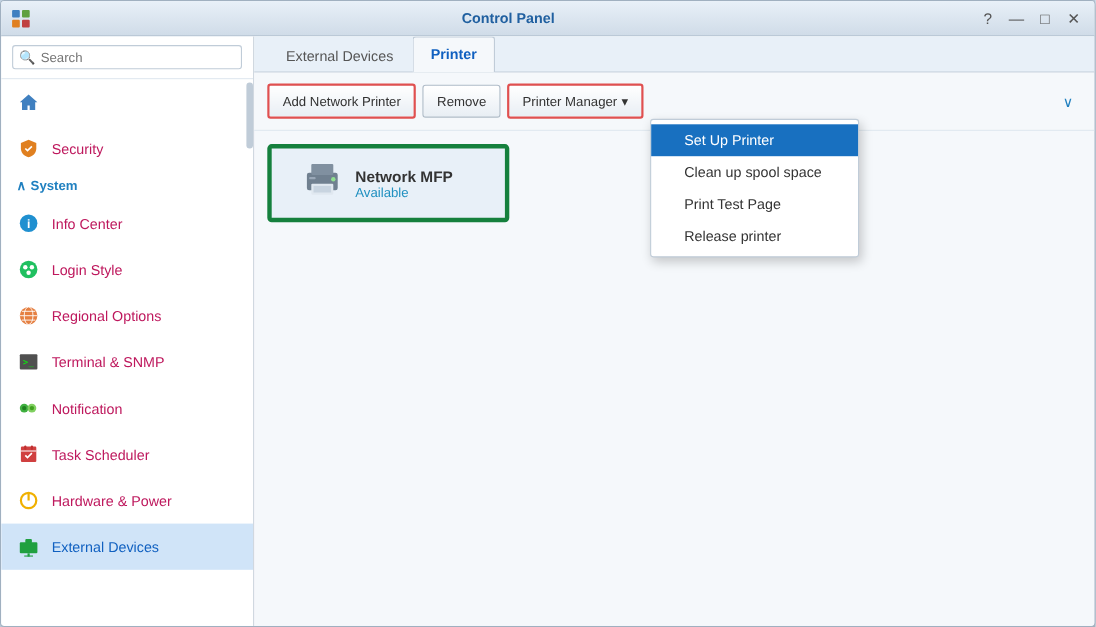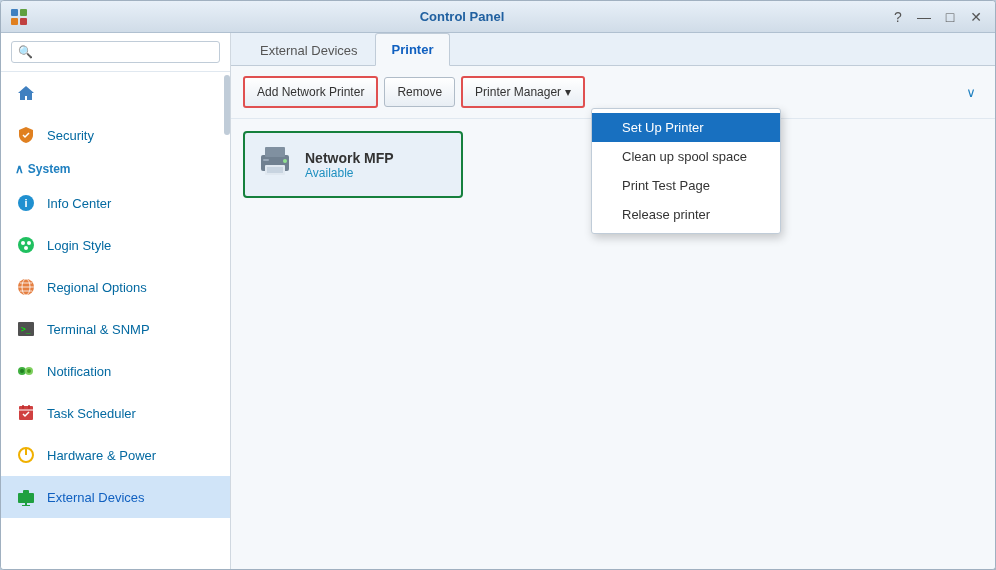--- a/index.html
+++ b/index.html
@@ -17,21 +17,21 @@
     
     .main-layout { display: flex; flex: 1; overflow: hidden; }
 
     
     .sidebar { width: 230px; background: #fff; border-right: 1px solid #d0d8e0; display: flex; flex-direction: column; overflow-y: auto; flex-shrink: 0; }
     .sidebar-search { padding: 8px 10px; border-bottom: 1px solid #e0e8f0; }
     .search-box { display: flex; align-items: center; border: 1px solid #c0ccd8; border-radius: 3px; padding: 3px 6px; background: #fff; width: 100%; }
     .search-box input { border: none; outline: none; font-size: 12px; color: #888; width: 100%; background: transparent; }
     .search-icon-inner { color: #888; font-size: 12px; margin-right: 4px; }
 
-    .sidebar-item { display: flex; align-items: center; padding: 10px 14px; cursor: pointer; color: #0369a1; gap: 10px; }
+    .sidebar-item { display: flex; align-items: center; padding: 10px 14px; cursor: pointer; color: #be185d; gap: 10px; }
     .sidebar-item.active { background: #d0e4f8; color: #1060c0; }
     .sidebar-item-label { font-size: 13px; }
     .sidebar-icon { width: 22px; height: 22px; display: flex; align-items: center; justify-content: center; flex-shrink: 0; }
 
     .sidebar-section { padding: 6px 14px; font-size: 12px; color: #2080c0; font-weight: 600; display: flex; align-items: center; gap: 4px; cursor: pointer; }
 
     
     .content { flex: 1; display: flex; flex-direction: column; background: #f5f8fb; overflow: hidden; }
 
     
@@ -39,21 +39,21 @@
     .tab { padding: 8px 16px; cursor: pointer; font-size: 13px; color: #555; border: 1px solid transparent; border-bottom: none; margin-bottom: -1px; border-radius: 3px 3px 0 0; }
     .tab.active { background: #f5f8fb; border-color: #c0ccd8; color: #1060c0; font-weight: 600; border-bottom: 1px solid #f5f8fb; }
 
     
     .toolbar { display: flex; align-items: center; padding: 10px 12px; gap: 6px; background: #f5f8fb; border-bottom: 1px solid #e0e8f0; flex-shrink: 0; position: relative; }
     .btn { padding: 7px 12px; border: 1px solid #b0bcc8; background: linear-gradient(to bottom, #ffffff, #e8eef4); border-radius: 3px; cursor: pointer; font-size: 12px; color: #333; white-space: nowrap; }
     .btn-dropdown { display: flex; align-items: center; gap: 4px; border: 2px solid #e05050; }
 
     
     .printer-list { padding: 12px; flex: 1; overflow-y: auto; }
-    .printer-item { display: flex; align-items: center; padding: 10px 12px; background: #e8f0f8; border: 2px solid #15803d; border-radius: 4px; gap: 12px; width: 220px; }
+    .printer-item { display: flex; align-items: center; padding: 10px 28px; background: #e8f0f8; border: 4px solid #15803d; border-radius: 4px; gap: 12px; width: 220px; }
     .printer-icon { font-size: 28px; color: #607080; }
     .printer-info { }
     .printer-name { font-weight: 700; color: #333; font-size: 14px; }
     .printer-status { color: #2090c0; font-size: 12px; }
 
     
     .dropdown-menu { position: absolute; top: 42px; left: 360px; background: #fff; border: 1px solid #c0ccd8; border-radius: 3px; box-shadow: 2px 4px 10px rgba(0,0,0,0.2); z-index: 100; min-width: 190px; padding: 4px 0; }
     .dropdown-item { padding: 7px 30px; cursor: pointer; color: #333; font-size: 13px; }
     .dropdown-item.highlighted { background: #1870c0; color: #fff; }
     .chevron-btn { width: 24px; height: 24px; display: flex; align-items: center; justify-content: center; cursor: pointer; color: #2080c0; }
@@ -86,20 +86,21 @@
       <button class="title-btn">✕</button>
     </div>
   </div>
 
   <div class="main-layout">
 
     <div class="sidebar">
       <div class="sidebar-search">
         <div class="search-box">
           <span class="search-icon-inner">🔍</span>
+          <input type="text" placeholder="Search" style="">
         </div>
       </div>
 
       <div class="sidebar-item">
         <div class="sidebar-icon">
           <svg width="20" height="20" viewBox="0 0 20 20">
             <path d="M10 3L2 10h2v7h5v-4h2v4h5v-7h2z" fill="#4080c0"></path>
           </svg>
         </div>
       </div>

